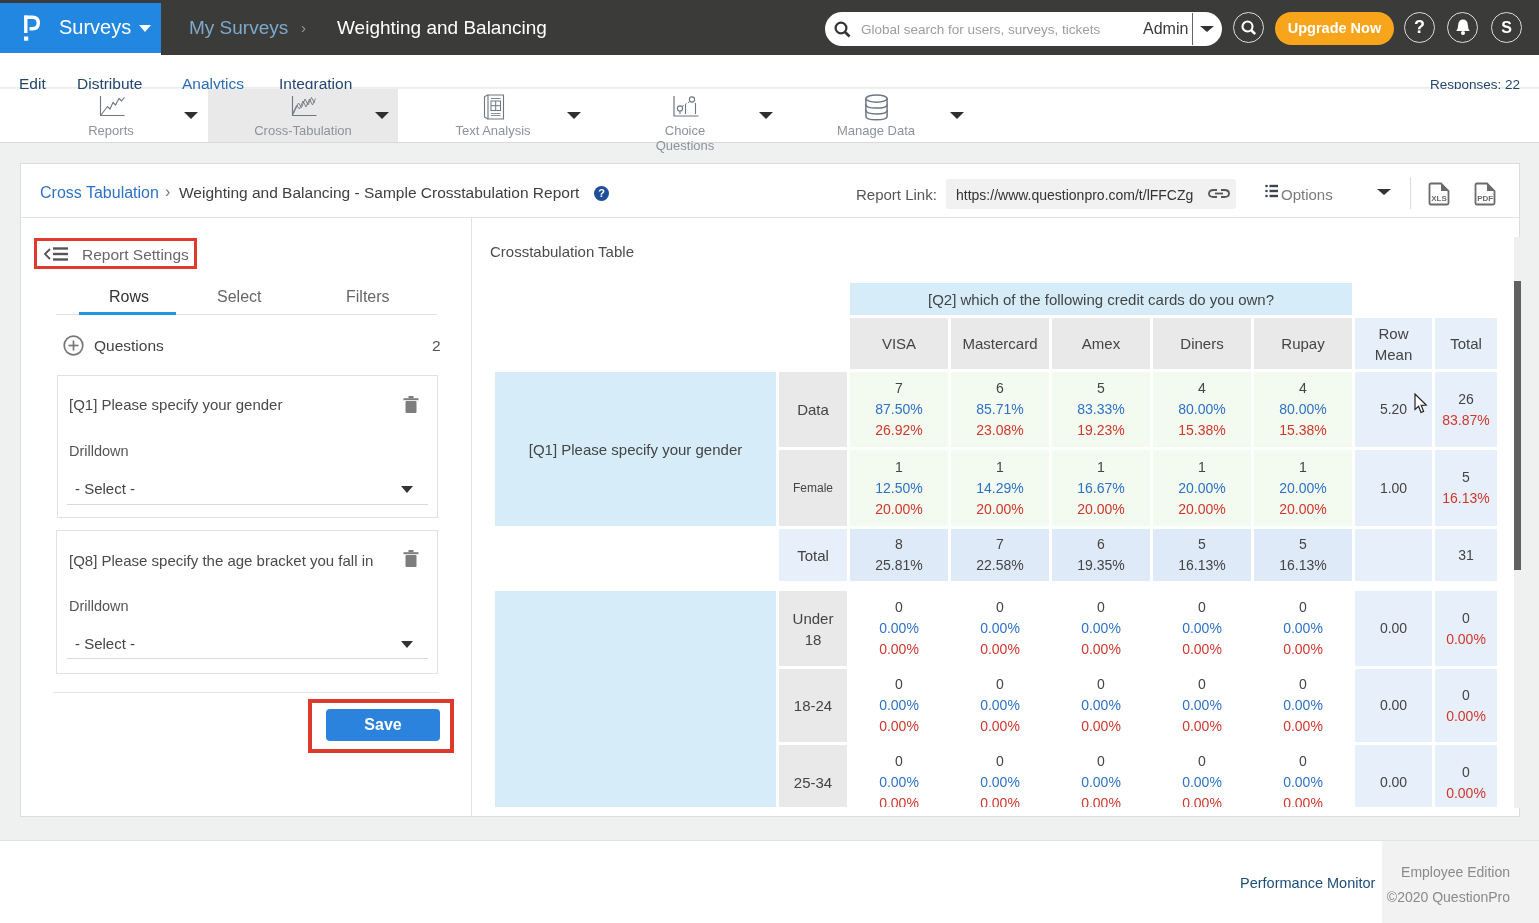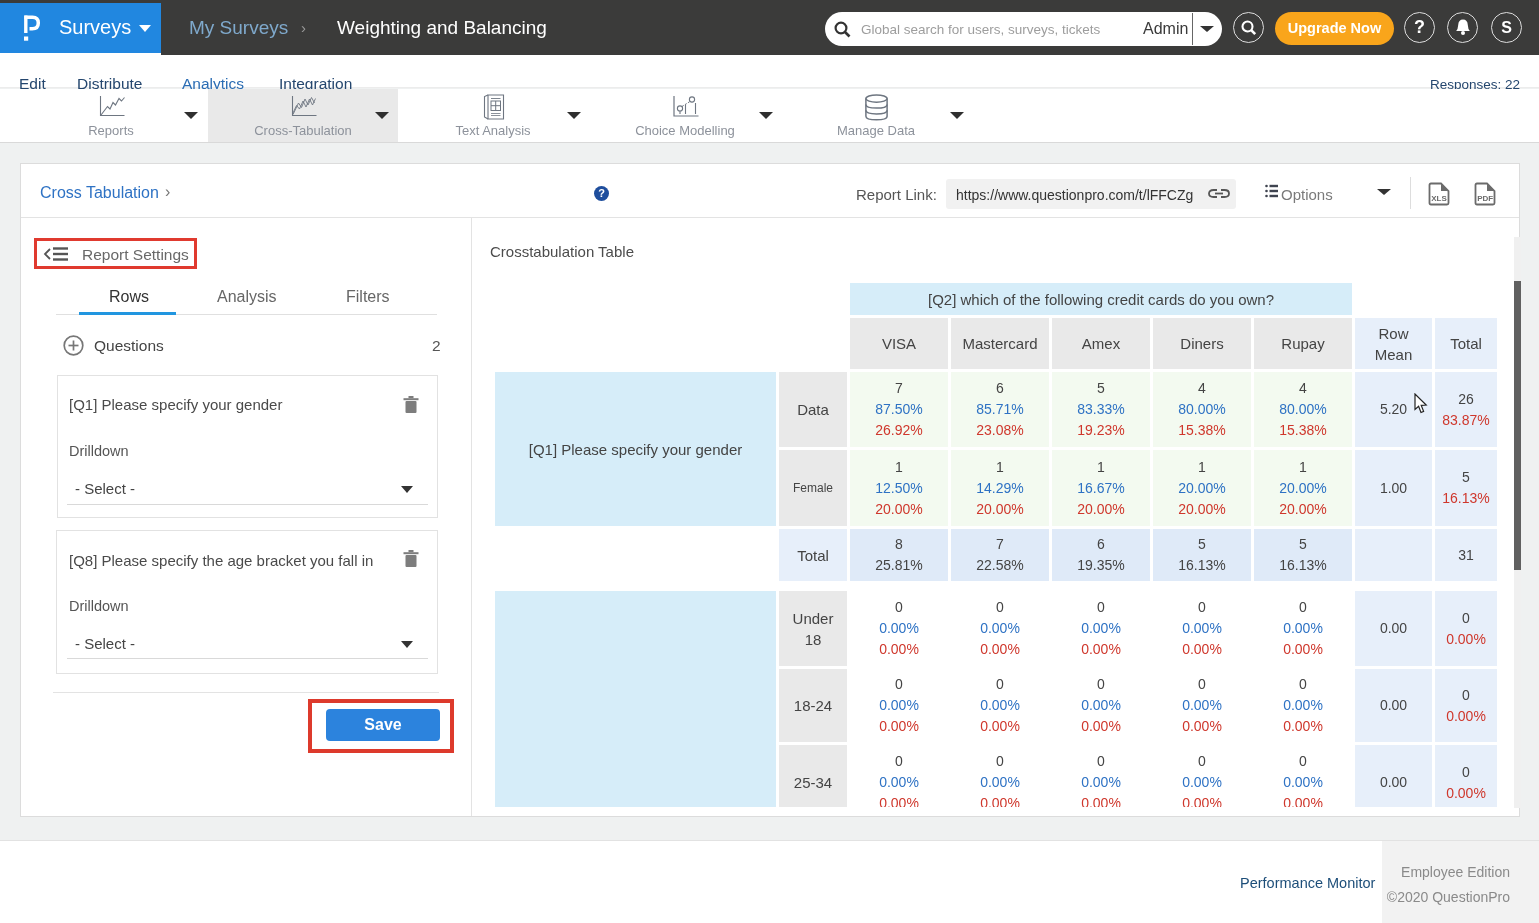--- a/index.html
+++ b/index.html
@@ -117,38 +117,39 @@
 <div class="toollabel" style="left:443px;width:100px;">Text Analysis</div>
 <div class="toolcaret" style="left:567px;"></div>
 
 <svg class="abs" style="left:672px;top:95px" width="28" height="23" viewBox="0 0 28 23">
     <path d="M2 1 L2 21 L26.5 21" fill="none" stroke="#6e7681" stroke-width="1.2"></path>
     <circle cx="8" cy="13.5" r="2.6" fill="none" stroke="#6e7681" stroke-width="1.1"></circle>
     <circle cx="20" cy="4.5" r="2.6" fill="none" stroke="#6e7681" stroke-width="1.1"></circle>
     <path d="M10 11.5 L18 6.5" stroke="#6e7681" stroke-width="1" stroke-dasharray="2,1.5"></path>
     <path d="M8 16.5 L8 19 M13.5 9.5 L13.5 19 M23.5 8 L23.5 19" stroke="#6e7681" stroke-width="1.1"></path>
   </svg>
-<div class="toollabel" style="left:635px;width:100px;">Choice Modelling</div>
+<div class="toollabel" style="left:635px;width:100px;">Choice Questions</div>
 <div class="toolcaret" style="left:759px;"></div>
 
 <svg class="abs" style="left:864px;top:94px" width="25" height="27" viewBox="0 0 25 27">
     <ellipse cx="12.5" cy="4.6" rx="10.6" ry="3.6" fill="none" stroke="#6e7681" stroke-width="1.5"></ellipse>
     <path d="M1.9 4.6 L1.9 22.2 Q1.9 25.8 12.5 25.8 Q23.1 25.8 23.1 22.2 L23.1 4.6" fill="none" stroke="#6e7681" stroke-width="1.5"></path>
     <path d="M1.9 10.5 Q1.9 14.1 12.5 14.1 Q23.1 14.1 23.1 10.5" fill="none" stroke="#6e7681" stroke-width="1.5"></path>
     <path d="M1.9 16.3 Q1.9 19.9 12.5 19.9 Q23.1 19.9 23.1 16.3" fill="none" stroke="#6e7681" stroke-width="1.5"></path>
   </svg>
 <div class="toollabel" style="left:826px;width:100px;">Manage Data</div>
 <div class="toolcaret" style="left:950px;"></div>
 
 <div id="panel">
   <div id="crumbrow"></div>
   <div id="leftdiv"></div>
 
   <div class="abs" style="left:19px;top:20px;font-size:16px;color:#2e72c4;">Cross Tabulation</div>
   <div class="abs" style="left:144px;top:19px;font-size:16px;color:#777;">›</div>
+  <div class="abs" style="left:158px;top:20px;font-size:15.5px;color:#3e3e3e;">Weighting and Balancing - Sample Crosstabulation Report</div>
   <div class="abs" style="left:573px;top:22px;width:15px;height:15px;background:#1f4e9d;border-radius:50%;color:#fff;font-size:11px;font-weight:bold;text-align:center;line-height:15px;">?</div>
   <div class="abs" style="left:835px;top:22px;font-size:15px;color:#555;">Report Link:</div>
   <div class="abs" style="left:925px;top:15px;width:290px;height:30px;background:#f1f1f1;border-radius:3px;"></div>
   <div class="abs" style="left:935px;top:23px;font-size:14px;color:#333;">https://www.questionpro.com/t/lFFCZg</div>
   <svg class="abs" style="left:1186px;top:23px" width="24" height="13" viewBox="0 0 24 13">
       <path d="M10 3 L6.5 3 Q2 3 2 6.5 Q2 10 6.5 10 L10 10" fill="none" stroke="#555" stroke-width="1.8"></path>
       <path d="M14 3 L17.5 3 Q22 3 22 6.5 Q22 10 17.5 10 L14 10" fill="none" stroke="#555" stroke-width="1.8"></path>
       <line x1="8" y1="6.5" x2="16" y2="6.5" stroke="#555" stroke-width="1.8"></line>
     </svg>
   <svg class="abs" style="left:1244px;top:20px" width="13" height="14" viewBox="0 0 13 14">
@@ -179,21 +180,21 @@
       <path d="M7 3 L2 8 L7 13" fill="none" stroke="#555" stroke-width="1.8"></path>
       <line x1="10" y1="2.5" x2="25" y2="2.5" stroke="#555" stroke-width="2.4"></line>
       <line x1="10" y1="8" x2="25" y2="8" stroke="#555" stroke-width="2.4"></line>
       <line x1="10" y1="13.5" x2="25" y2="13.5" stroke="#555" stroke-width="2.4"></line>
     </svg>
   <div class="abs" style="left:61px;top:82px;font-size:15.5px;color:#686868;">Report Settings</div>
 
   <div class="abs" style="left:35px;top:150px;width:381px;height:1px;background:#e0e0e0;"></div>
   <div class="abs" style="left:88px;top:124px;font-size:16px;color:#333;">Rows</div>
   <div class="abs" style="left:58px;top:148px;width:97px;height:3px;background:#2196e0;"></div>
-  <div class="abs" style="left:196px;top:124px;font-size:16px;color:#666;">Analysis</div>
+  <div class="abs" style="left:196px;top:124px;font-size:16px;color:#666;">Select</div>
   <div class="abs" style="left:325px;top:124px;font-size:16px;color:#666;">Filters</div>
 
   <svg class="abs" style="left:42px;top:171px" width="21" height="21" viewBox="0 0 21 21">
       <circle cx="10.5" cy="10.5" r="9.3" fill="none" stroke="#777" stroke-width="1.7"></circle>
       <line x1="5.5" y1="10.5" x2="15.5" y2="10.5" stroke="#777" stroke-width="1.7"></line>
       <line x1="10.5" y1="5.5" x2="10.5" y2="15.5" stroke="#777" stroke-width="1.7"></line>
     </svg>
   <div class="abs" style="left:73px;top:173px;font-size:15.5px;color:#444;">Questions</div>
   <div class="abs" style="left:411px;top:173px;font-size:15.5px;color:#555;">2</div>
 

